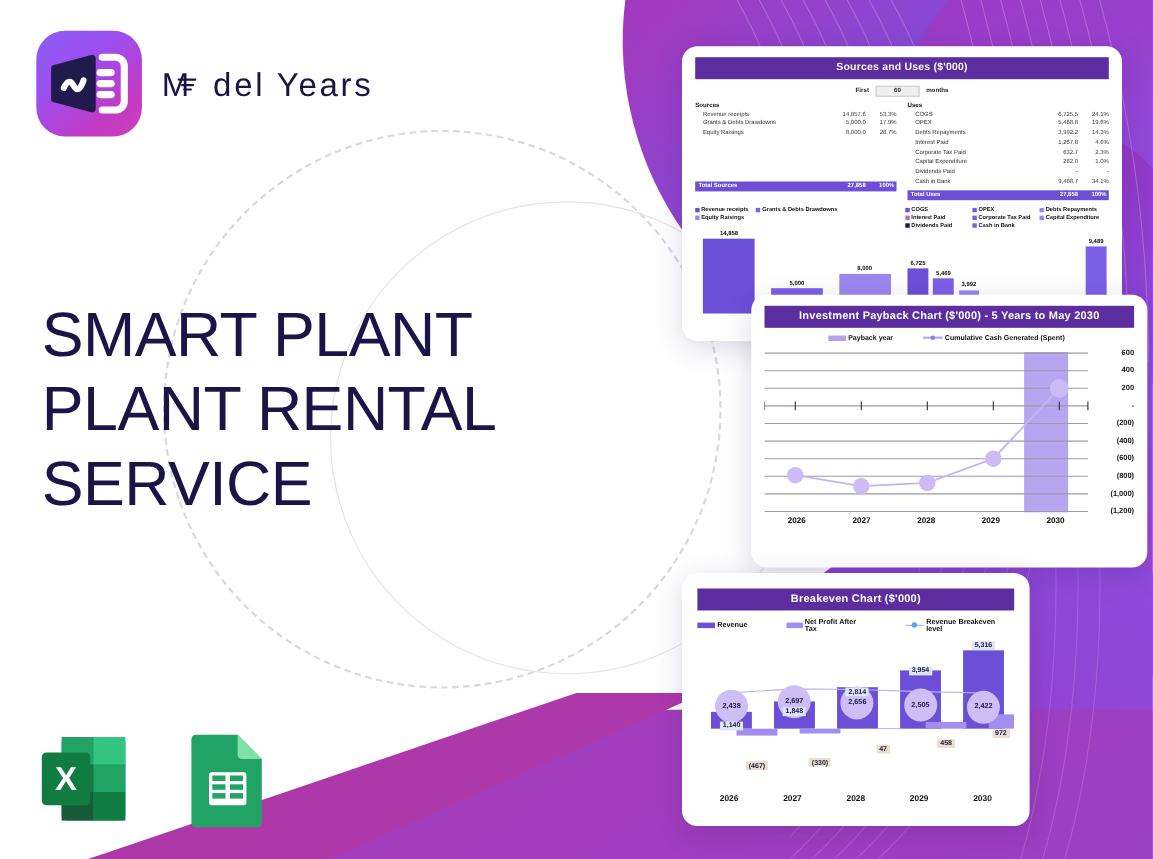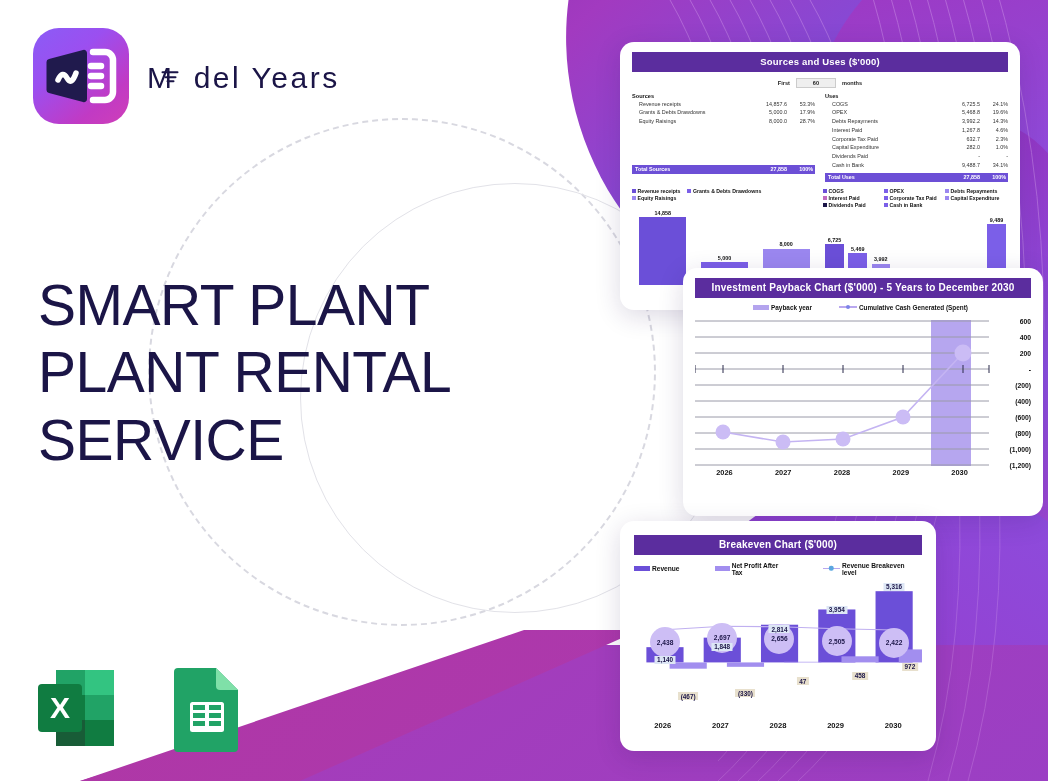--- a/index.html
+++ b/index.html
@@ -527,21 +527,21 @@
           <div class="bar-col" style="width: 10%;">
             <div class="bar-val">9,489</div>
             <div class="bar" style="height: 68px; background: rgb(123, 95, 232);"></div>
           </div>
         </div>
     </div>
   </div>
 </div>
 
 <div class="card" id="card-payback">
-  <div class="chart-title">Investment Payback Chart ($'000) - 5 Years to December 2030</div>
+  <div class="chart-title">Investment Payback Chart ($'000) - 5 Years to May 2030</div>
 
   <div class="pb-legend">
     <div class="legend-item">
       <span class="swbar"></span>
       <span>Payback year</span>
     </div>
     <div class="legend-item">
       <span class="swline"></span>
       <span>Cumulative Cash Generated (Spent)</span>
     </div>

